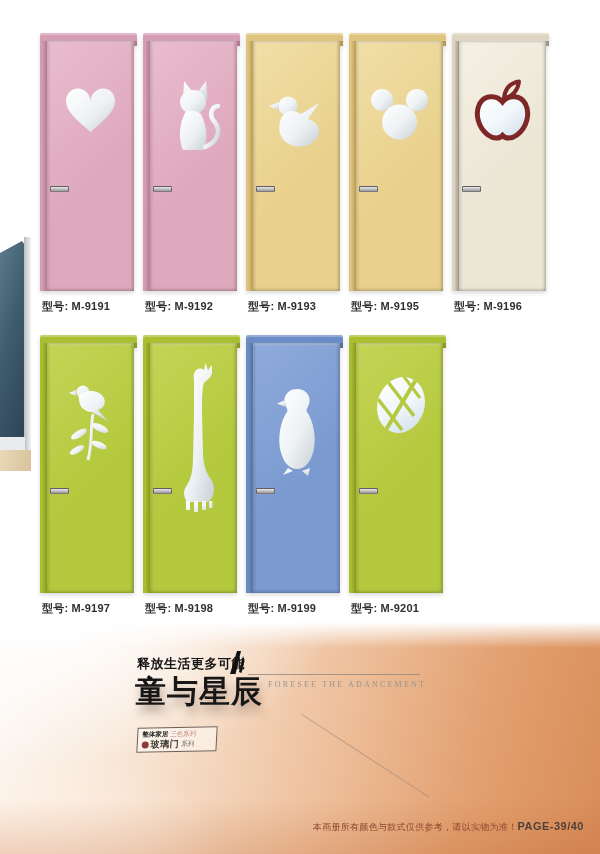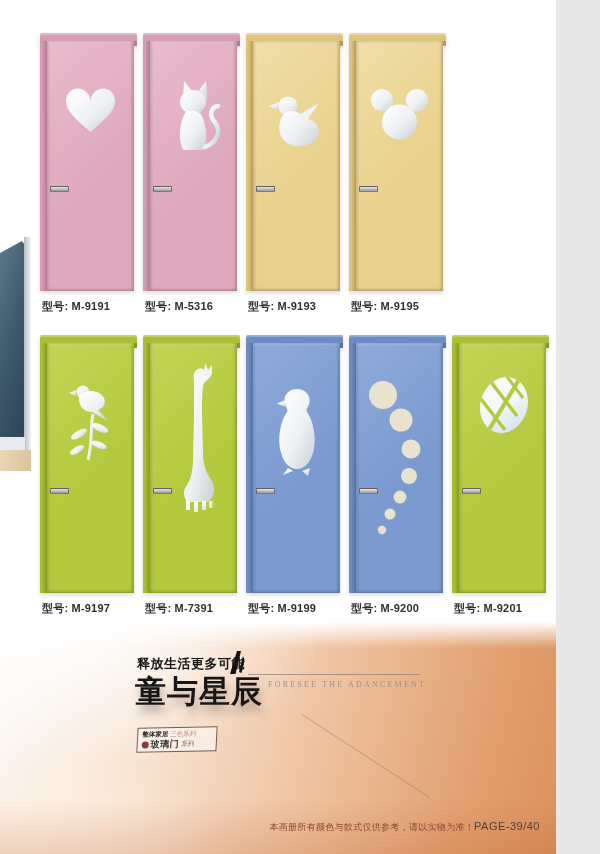--- a/index.html
+++ b/index.html
@@ -1,17 +1,17 @@
 <!DOCTYPE html>
 <html style="--label-color: #2f2f2f; --title-color: #161616; --sub-color: #97948f; --line-color: #8f837a; --disclaimer-color: #8c4530; --pagenum-color: #50403a; --banner-1: #fdfaf7; --banner-2: #f7e2cf; --banner-3: #eec09c; --banner-4: #e2a070; --banner-5: #d88c58; --photo-door: #3f5b6e; --photo-door-light: #5d7a8c; --photo-door-dark: #2c4355; --photo-floor: #d9c29c; --photo-floor-light: #ead8b8;"><head>
 <meta charset="utf-8">
 <style>
   html,body{margin:0;padding:0;background:#e8e8e8;}
   .page{
-    position:relative;width:556px;height:854px;background:#fff;overflow:hidden;
+    position:relative;width:600px;height:854px;background:#fff;overflow:hidden;
     font-family:"Liberation Sans", sans-serif;
   }
 
   
   .photo-strip{position:absolute;left:0;top:231px;width:31px;height:240px;}
   .ps-door{position:absolute;left:0;top:10px;width:25px;height:202px;
     background:linear-gradient(105deg,var(--photo-door-light) 0%,var(--photo-door) 45%,var(--photo-door-dark) 100%);
     clip-path:polygon(0 6%,88% 0,100% 2%,100% 100%,0 100%);}
   .ps-frame{position:absolute;left:24px;top:6px;width:7px;height:214px;
     background:linear-gradient(to right,#b9bdc0,#f2f3f4);}
@@ -74,21 +74,21 @@
   .badge-l2{display:flex;align-items:center;gap:2px;margin-top:1px;white-space:nowrap;}
   .badge-dot{width:7px;height:7px;border-radius:50%;background:#8d3a3a;display:inline-block;}
   .badge-l2 b{font-size:9px;color:#3a332c;letter-spacing:.5px;}
   .badge-l2 span{font-size:6.5px;color:#6f6558;}
 
   .diag-line{position:absolute;left:302px;top:714px;width:152px;height:1px;
     background:var(--line-color);opacity:.55;transform:rotate(33deg);transform-origin:left top;}
 
   .footer{position:absolute;right:16px;top:820px;display:flex;align-items:baseline;gap:0;}
   .disc-text{font-size:9px;color:var(--disclaimer-color);letter-spacing:.3px;}
-  .page-num{font-size:11px;font-weight:normal;color:var(--pagenum-color);letter-spacing:.5px;text-align:center;}
+  .page-num{font-size:11px;font-weight:bold;color:var(--pagenum-color);letter-spacing:.5px;text-align:center;}
 
   .defs-holder{position:absolute;width:0;height:0;overflow:hidden;}
 </style>
 </head>
 <body>
 
 <div class="page">
 
   <svg class="defs-holder" aria-hidden="true">
     <defs>
@@ -218,21 +218,21 @@
       <div class="door-unit">
         <div class="lintel"></div>
         <div class="jamb"></div>
         <div class="slab">
           <svg class="cutout-svg" viewBox="0 0 87 250" preserveAspectRatio="none">
               <use href="#shape-cat"></use>
             </svg>
           <div class="handle"></div>
         </div>
       </div>
-      <div class="door-label"><span>型号:</span> <span>M-5316</span></div>
+      <div class="door-label"><span>型号:</span> <span>M-9192</span></div>
     </div>
 
     <div class="door-cell" style="--slab: #e9d18d; --slabLight: #f1dfa6; --frame: #dfc47e; --edge: #b89a55;">
       <div class="door-unit">
         <div class="lintel"></div>
         <div class="jamb"></div>
         <div class="slab">
           <svg class="cutout-svg" viewBox="0 0 87 250" preserveAspectRatio="none">
               <use href="#shape-duck"></use>
             </svg>
@@ -249,20 +249,33 @@
         <div class="slab">
           <svg class="cutout-svg" viewBox="0 0 87 250" preserveAspectRatio="none">
               <use href="#shape-mickey"></use>
             </svg>
           <div class="handle"></div>
         </div>
       </div>
       <div class="door-label"><span>型号:</span> <span>M-9195</span></div>
     </div>
 
+    <div class="door-cell" style="--slab: #ece6d5; --slabLight: #f4f0e4; --frame: #ddd5c2; --edge: #9b968a; --accent: #7d2726;">
+      <div class="door-unit">
+        <div class="lintel"></div>
+        <div class="jamb"></div>
+        <div class="slab">
+          <svg class="cutout-svg" viewBox="0 0 87 250" preserveAspectRatio="none">
+              <use href="#shape-apple"></use>
+            </svg>
+          <div class="handle"></div>
+        </div>
+      </div>
+      <div class="door-label"><span>型号:</span> <span>M-9196</span></div>
+    </div>
   </div>
   <div class="door-row row-2">
     <div class="door-cell" style="--slab: #b4c93d; --slabLight: #c4d456; --frame: #a9bf30; --edge: #87991f;">
       <div class="door-unit">
         <div class="lintel"></div>
         <div class="jamb"></div>
         <div class="slab">
           <svg class="cutout-svg" viewBox="0 0 87 250" preserveAspectRatio="none">
               <use href="#shape-bird"></use>
             </svg>
@@ -276,50 +289,37 @@
       <div class="door-unit">
         <div class="lintel"></div>
         <div class="jamb"></div>
         <div class="slab">
           <svg class="cutout-svg" viewBox="0 0 87 250" preserveAspectRatio="none">
               <use href="#shape-giraffe"></use>
             </svg>
           <div class="handle"></div>
         </div>
       </div>
-      <div class="door-label"><span>型号:</span> <span>M-7391</span></div>
+      <div class="door-label"><span>型号:</span> <span>M-9198</span></div>
     </div>
 
     <div class="door-cell" style="--slab: #7b9ad0; --slabLight: #8fabdb; --frame: #6c8cc5; --edge: #54719f;">
       <div class="door-unit">
         <div class="lintel"></div>
         <div class="jamb"></div>
         <div class="slab">
           <svg class="cutout-svg" viewBox="0 0 87 250" preserveAspectRatio="none">
               <use href="#shape-penguin"></use>
             </svg>
           <div class="handle"></div>
         </div>
       </div>
       <div class="door-label"><span>型号:</span> <span>M-9199</span></div>
     </div>
 
-    <div class="door-cell" style="--slab: #7b9ad0; --slabLight: #8fabdb; --frame: #6c8cc5; --edge: #54719f; --cutout: #e9e2cf;">
-      <div class="door-unit">
-        <div class="lintel"></div>
-        <div class="jamb"></div>
-        <div class="slab">
-          <svg class="cutout-svg" viewBox="0 0 87 250" preserveAspectRatio="none">
-              <use href="#shape-bubbles"></use>
-            </svg>
-          <div class="handle"></div>
-        </div>
-      </div>
-      <div class="door-label"><span>型号:</span> <span>M-9200</span></div>
-    </div>
 
     <div class="door-cell" style="--slab: #b4c93d; --slabLight: #c4d456; --frame: #a9bf30; --edge: #87991f;">
       <div class="door-unit">
         <div class="lintel"></div>
         <div class="jamb"></div>
         <div class="slab">
           <svg class="cutout-svg" viewBox="0 0 87 250" preserveAspectRatio="none">
               <use href="#shape-leaf"></use>
             </svg>
           <div class="handle"></div>

